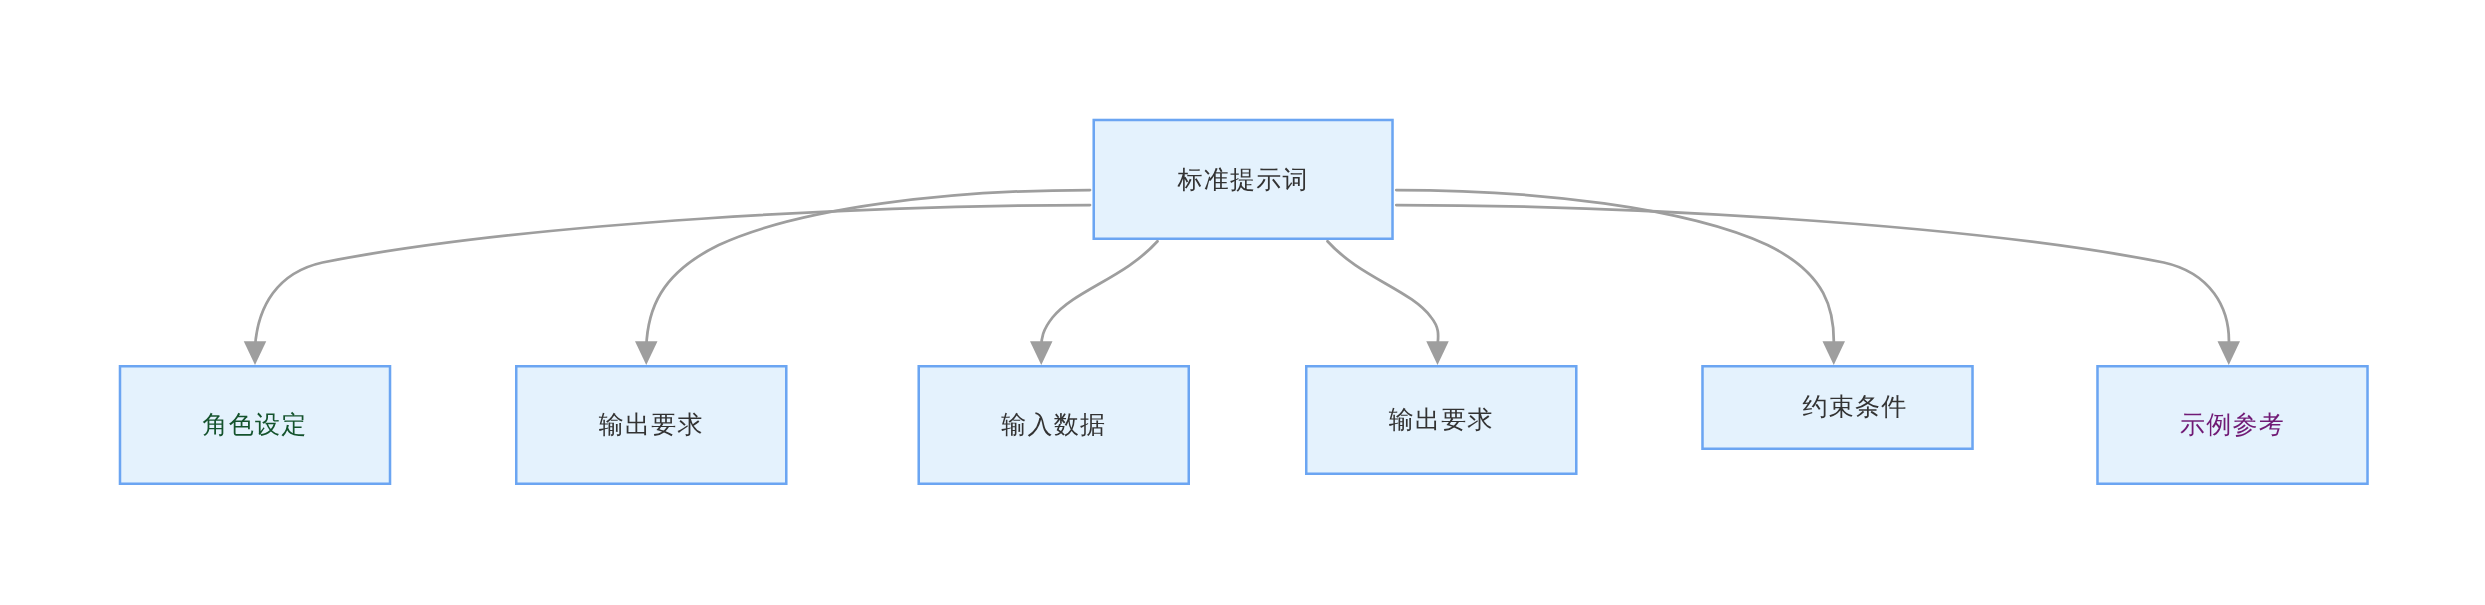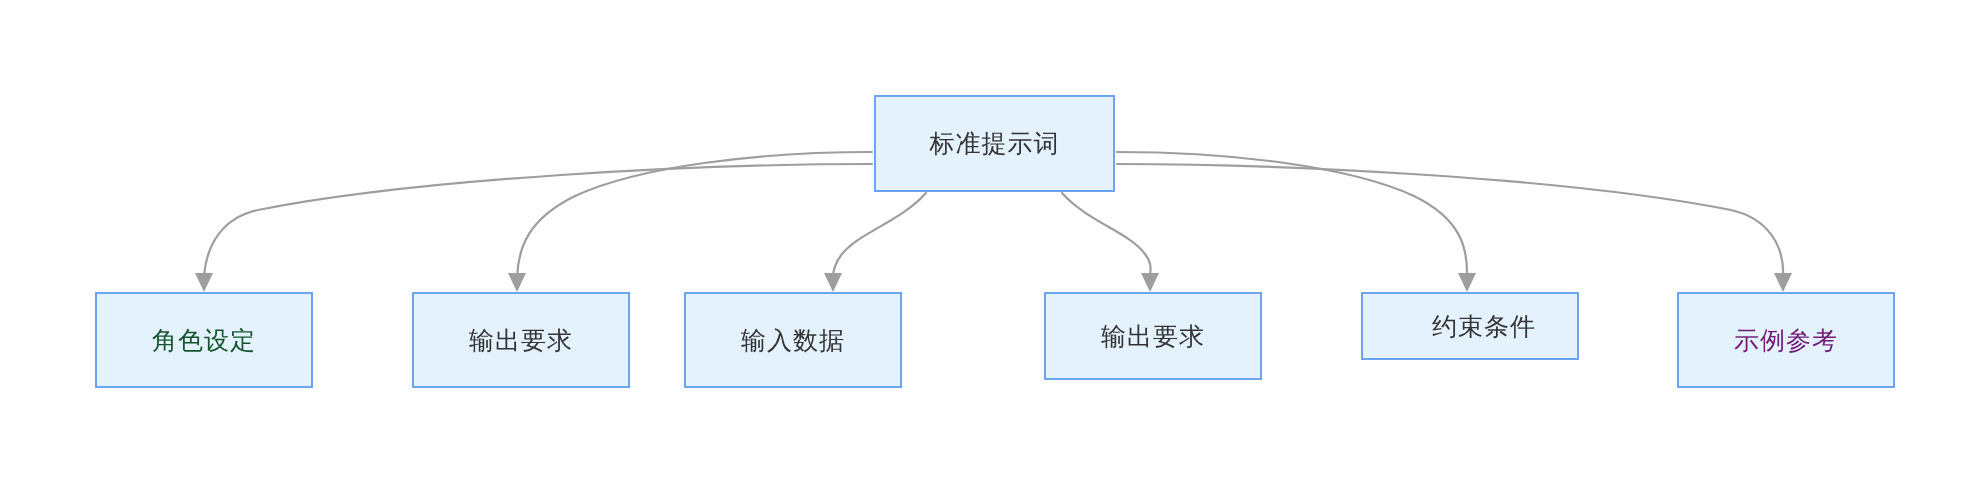--- a/index.html
+++ b/index.html
@@ -37,21 +37,21 @@
   }
   .node-box {
     position: absolute;
     box-sizing: border-box;
     background: #e4f2fd;
     border: 2px solid #6ba5f2;
     display: flex;
     align-items: center;
     justify-content: center;
     color: #333333;
-    font-size: 25px;
+    font-size: 20px;
     letter-spacing: 1px;
     line-height: 1;
     white-space: nowrap;
     user-select: none;
   }
   .node-label {
     display: block;
   }
 </style>
 </head>
@@ -85,21 +85,21 @@
   </div>
 
   <div class="node-box" id="node-child-1" style="left: 95px; top: 292px; width: 218px; height: 96px; background: rgb(228, 242, 253); border-color: rgb(107, 165, 242); color: #14532d;">
     <span class="node-label">角色设定</span>
   </div>
 
   <div class="node-box" id="node-child-2" style="left: 412px; top: 292px; width: 218px; height: 96px; background: rgb(228, 242, 253); border-color: rgb(107, 165, 242); color: rgb(51, 51, 51);">
     <span class="node-label">输出要求</span>
   </div>
 
-  <div class="node-box" id="node-child-3" style="left: 684px; top: 292px; width: 218px; height: 96px; background: rgb(228, 242, 253); border-color: rgb(107, 165, 242); color: rgb(51, 51, 51);">
+  <div class="node-box" id="node-child-3" style="left: 734px; top: 292px; width: 218px; height: 96px; background: rgb(228, 242, 253); border-color: rgb(107, 165, 242); color: rgb(51, 51, 51);">
     <span class="node-label">输入数据</span>
   </div>
 
   <div class="node-box" id="node-child-4" style="left: 1044px; top: 292px; width: 218px; height: 88px; background: rgb(228, 242, 253); border-color: rgb(107, 165, 242); color: rgb(51, 51, 51);">
     <span class="node-label">输出要求</span>
   </div>
 
   <div class="node-box" id="node-child-5" style="left: 1361px; top: 292px; width: 218px; height: 68px; background: rgb(228, 242, 253); border-color: rgb(107, 165, 242); color: rgb(51, 51, 51); padding-left: 28px;">
     <span class="node-label">约束条件</span>
   </div>

